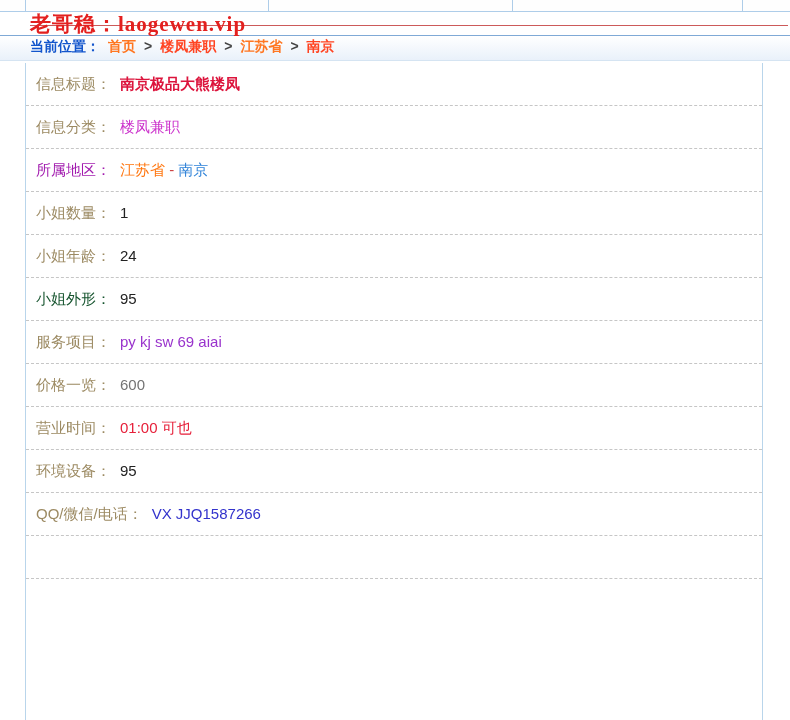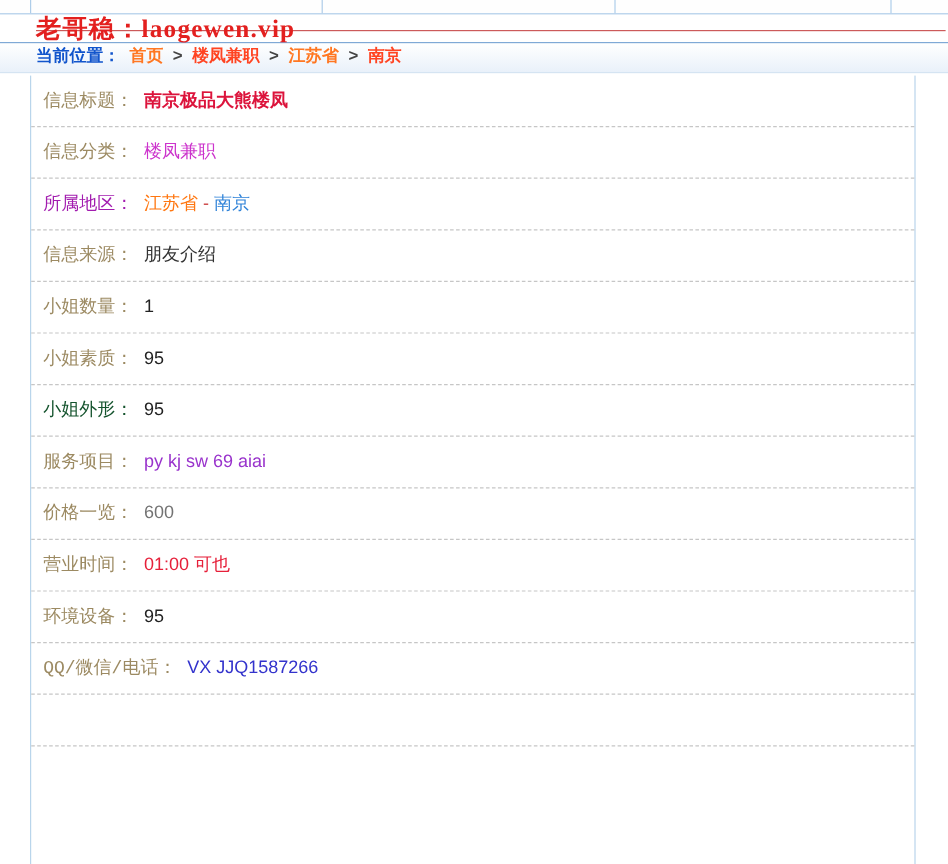--- a/index.html
+++ b/index.html
@@ -77,21 +77,21 @@
   }
   .info-row {
     height: 42px;
     line-height: 42px;
     padding-left: 10px;
     border-bottom: 1px dashed #c6c6c6;
     font-size: 15px;
     white-space: nowrap;
     overflow: hidden;
   }
-  .info-label { margin-right: 9px; font-family: Liberation Mono, monospace; }
+  .info-label { margin-right: 9px; }
   .info-value { text-decoration: none; }
 </style>
 </head>
 <body>
 
 <div class="top-strip">
   <i class="v" style="left:25px"></i>
   <i class="v" style="left:268px"></i>
   <i class="v" style="left:512px"></i>
   <i class="v" style="left:742px"></i>
@@ -104,23 +104,22 @@
 
 <div class="breadcrumb-bar">
   <span class="bc-label" style="color: rgb(18, 85, 204);">当前位置：</span><span><a class="bc-link" style="color: rgb(255, 119, 34);">首页</a><span class="bc-sep">&gt;</span><a class="bc-link" style="color: rgb(255, 68, 34);">楼凤兼职</a><span class="bc-sep">&gt;</span><a class="bc-link" style="color: rgb(255, 119, 34);">江苏省</a><span class="bc-sep">&gt;</span><a class="bc-link" style="color: rgb(255, 68, 34);">南京</a></span>
 </div>
 
 <div class="panel">
   <div>
       <div class="info-row"><span class="info-label" style="color: rgb(156, 138, 98);">信息标题：</span><span class="info-value" style="color: rgb(220, 20, 60); font-weight: bold;">南京极品大熊楼凤</span></div>
       <div class="info-row"><span class="info-label" style="color: rgb(156, 138, 98);">信息分类：</span><a class="info-value" style="color: rgb(204, 51, 204); cursor: pointer;">楼凤兼职</a></div>
       <div class="info-row"><span class="info-label" style="color: #a21caf;">所属地区：</span><a class="info-value" style="color: rgb(255, 119, 17); cursor: pointer;">江苏省</a><span class="info-value" style="color: rgb(204, 68, 68);"> - </span><a class="info-value" style="color: rgb(46, 130, 216); cursor: pointer;">南京</a></div>
-      <div class="info-row"><span class="info-label" style="color: rgb(156, 138, 98);">信息来源：</span><span class="info-value" style="color: rgb(51, 51, 51);">朋友介绍</span></div>
       <div class="info-row"><span class="info-label" style="color: rgb(156, 138, 98);">小姐数量：</span><span class="info-value" style="color: rgb(34, 34, 34);">1</span></div>
-      <div class="info-row"><span class="info-label" style="color: rgb(156, 138, 98);">小姐素质：</span><span class="info-value" style="color: rgb(34, 34, 34);">95</span></div>
+      <div class="info-row"><span class="info-label" style="color: rgb(156, 138, 98);">小姐年龄：</span><span class="info-value" style="color: rgb(34, 34, 34);">24</span></div>
       <div class="info-row"><span class="info-label" style="color: #14532d;">小姐外形：</span><span class="info-value" style="color: rgb(34, 34, 34);">95</span></div>
       <div class="info-row"><span class="info-label" style="color: rgb(156, 138, 98);">服务项目：</span><span class="info-value" style="color: rgb(153, 51, 204);">py kj sw 69 aiai</span></div>
       <div class="info-row"><span class="info-label" style="color: rgb(156, 138, 98);">价格一览：</span><span class="info-value" style="color: #737373;">600</span></div>
       <div class="info-row"><span class="info-label" style="color: rgb(156, 138, 98);">营业时间：</span><span class="info-value" style="color: rgb(230, 32, 58);">01:00 可也</span></div>
       <div class="info-row"><span class="info-label" style="color: rgb(156, 138, 98);">环境设备：</span><span class="info-value" style="color: rgb(34, 34, 34);">95</span></div>
       <div class="info-row"><span class="info-label" style="color: rgb(156, 138, 98);">QQ/微信/电话：</span><a class="info-value" style="color: rgb(51, 51, 204); cursor: pointer;">VX JJQ1587266</a></div>
       <div class="info-row"></div>
     </div>
 </div>
 

